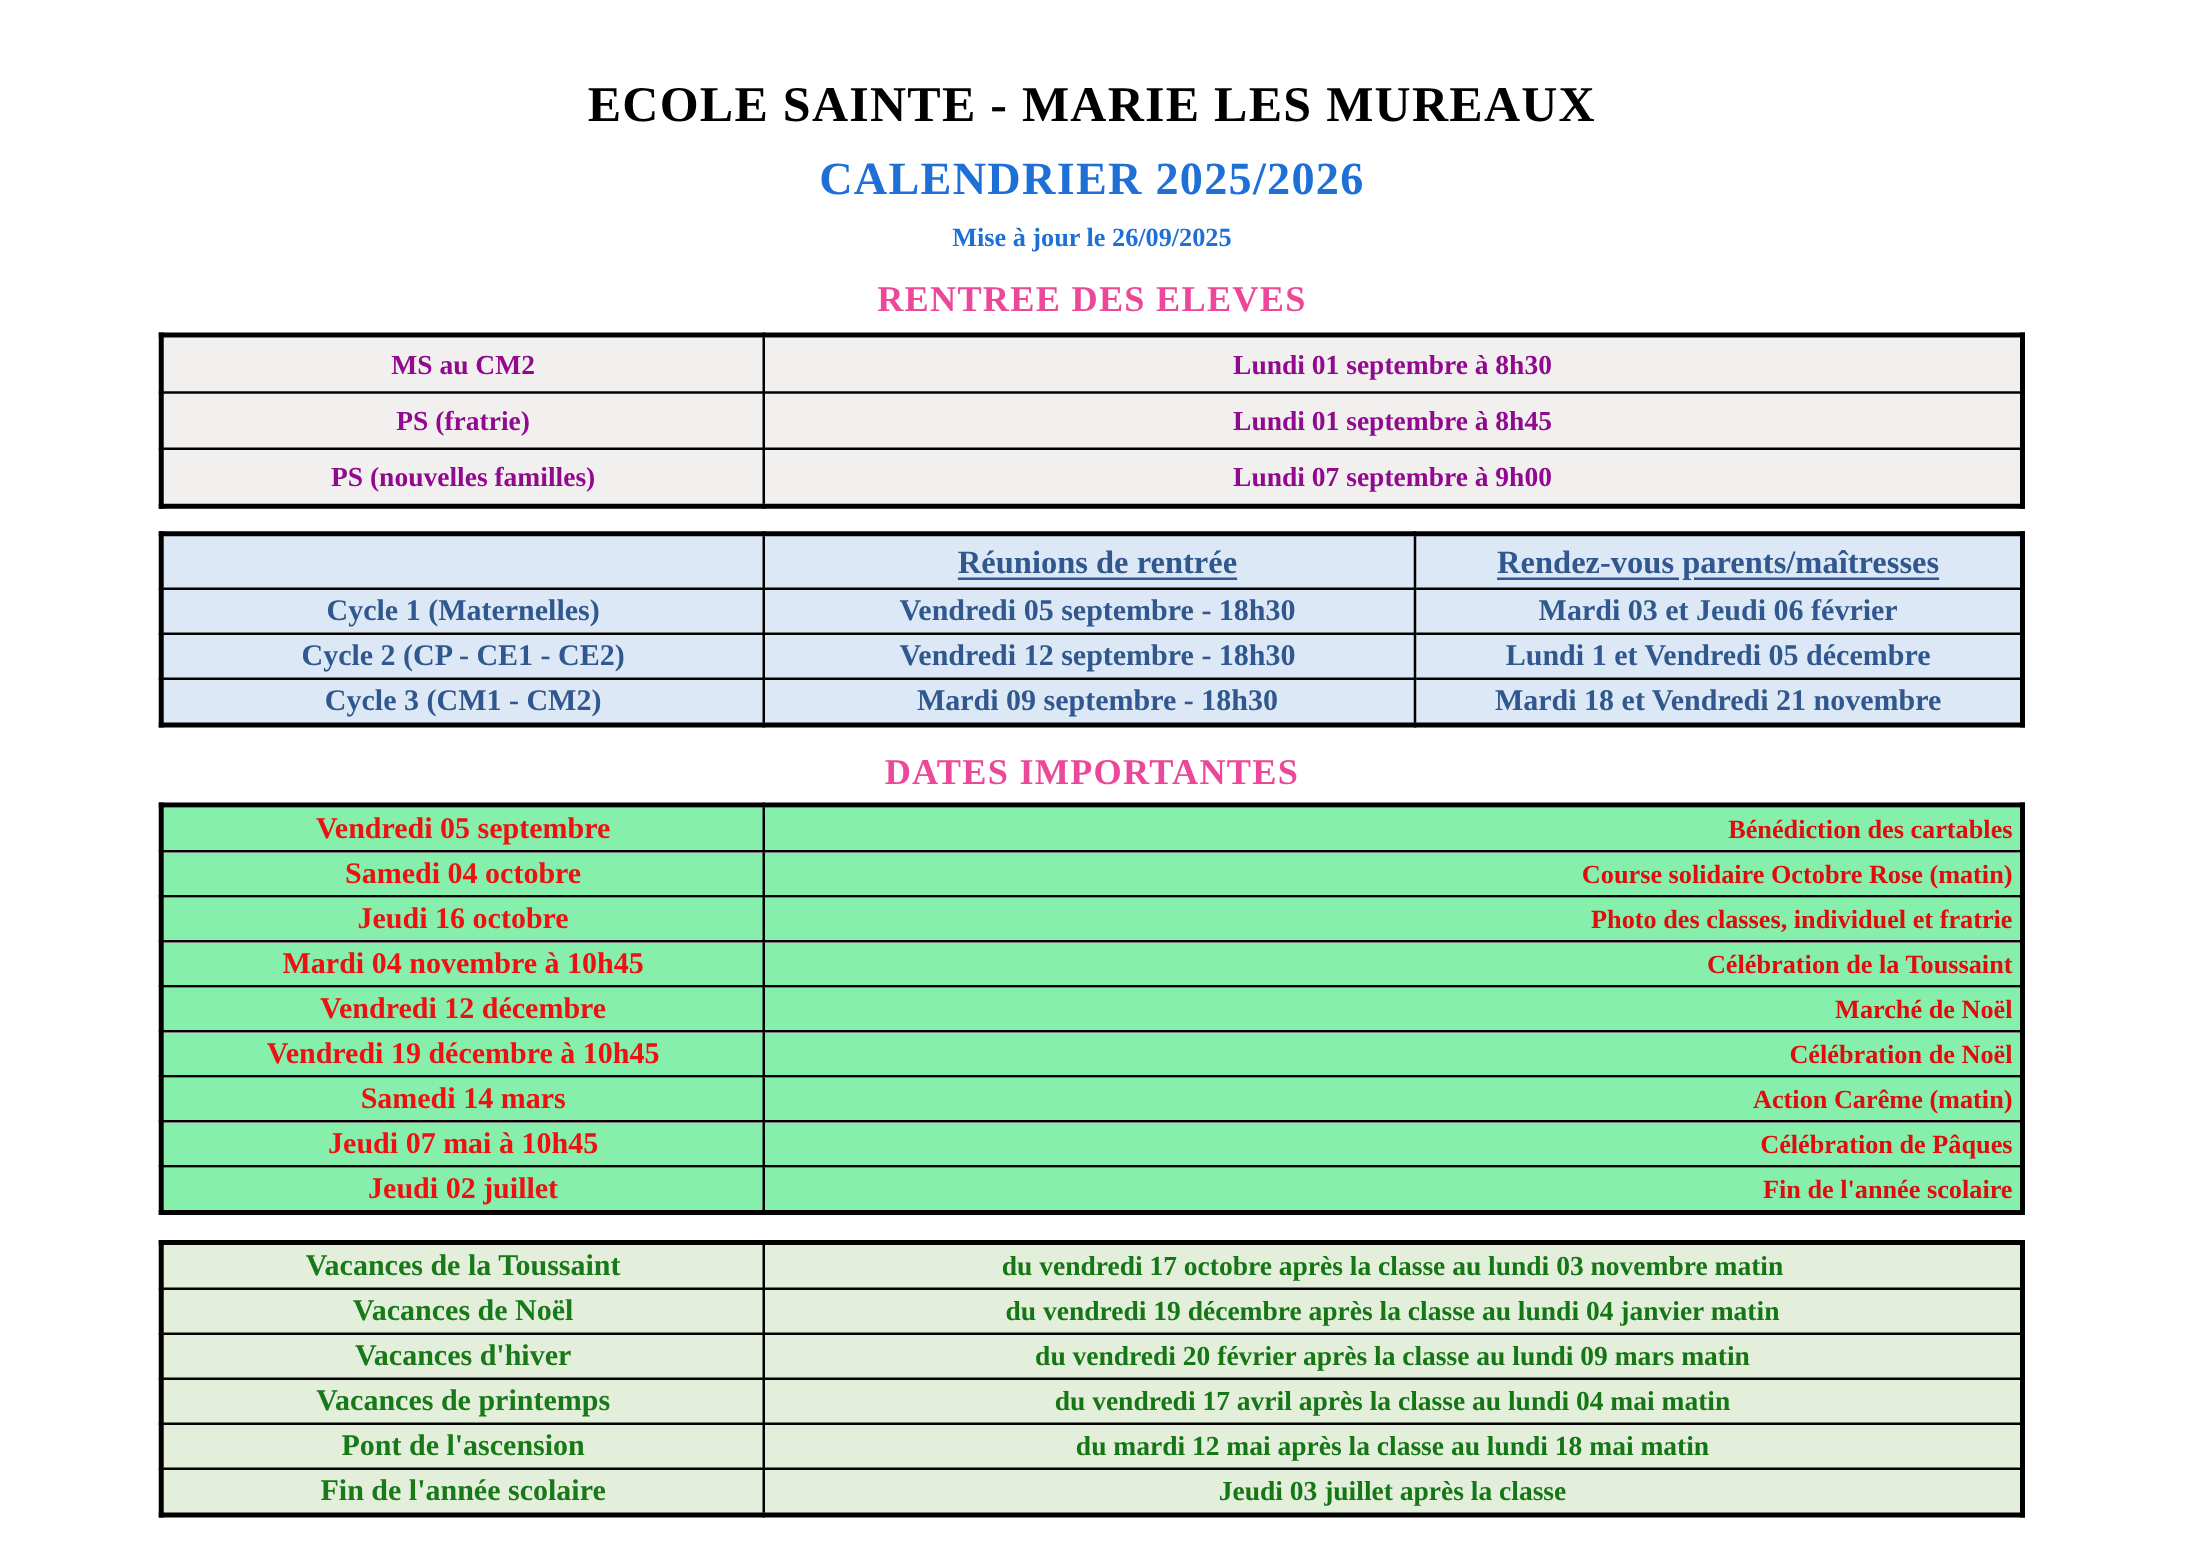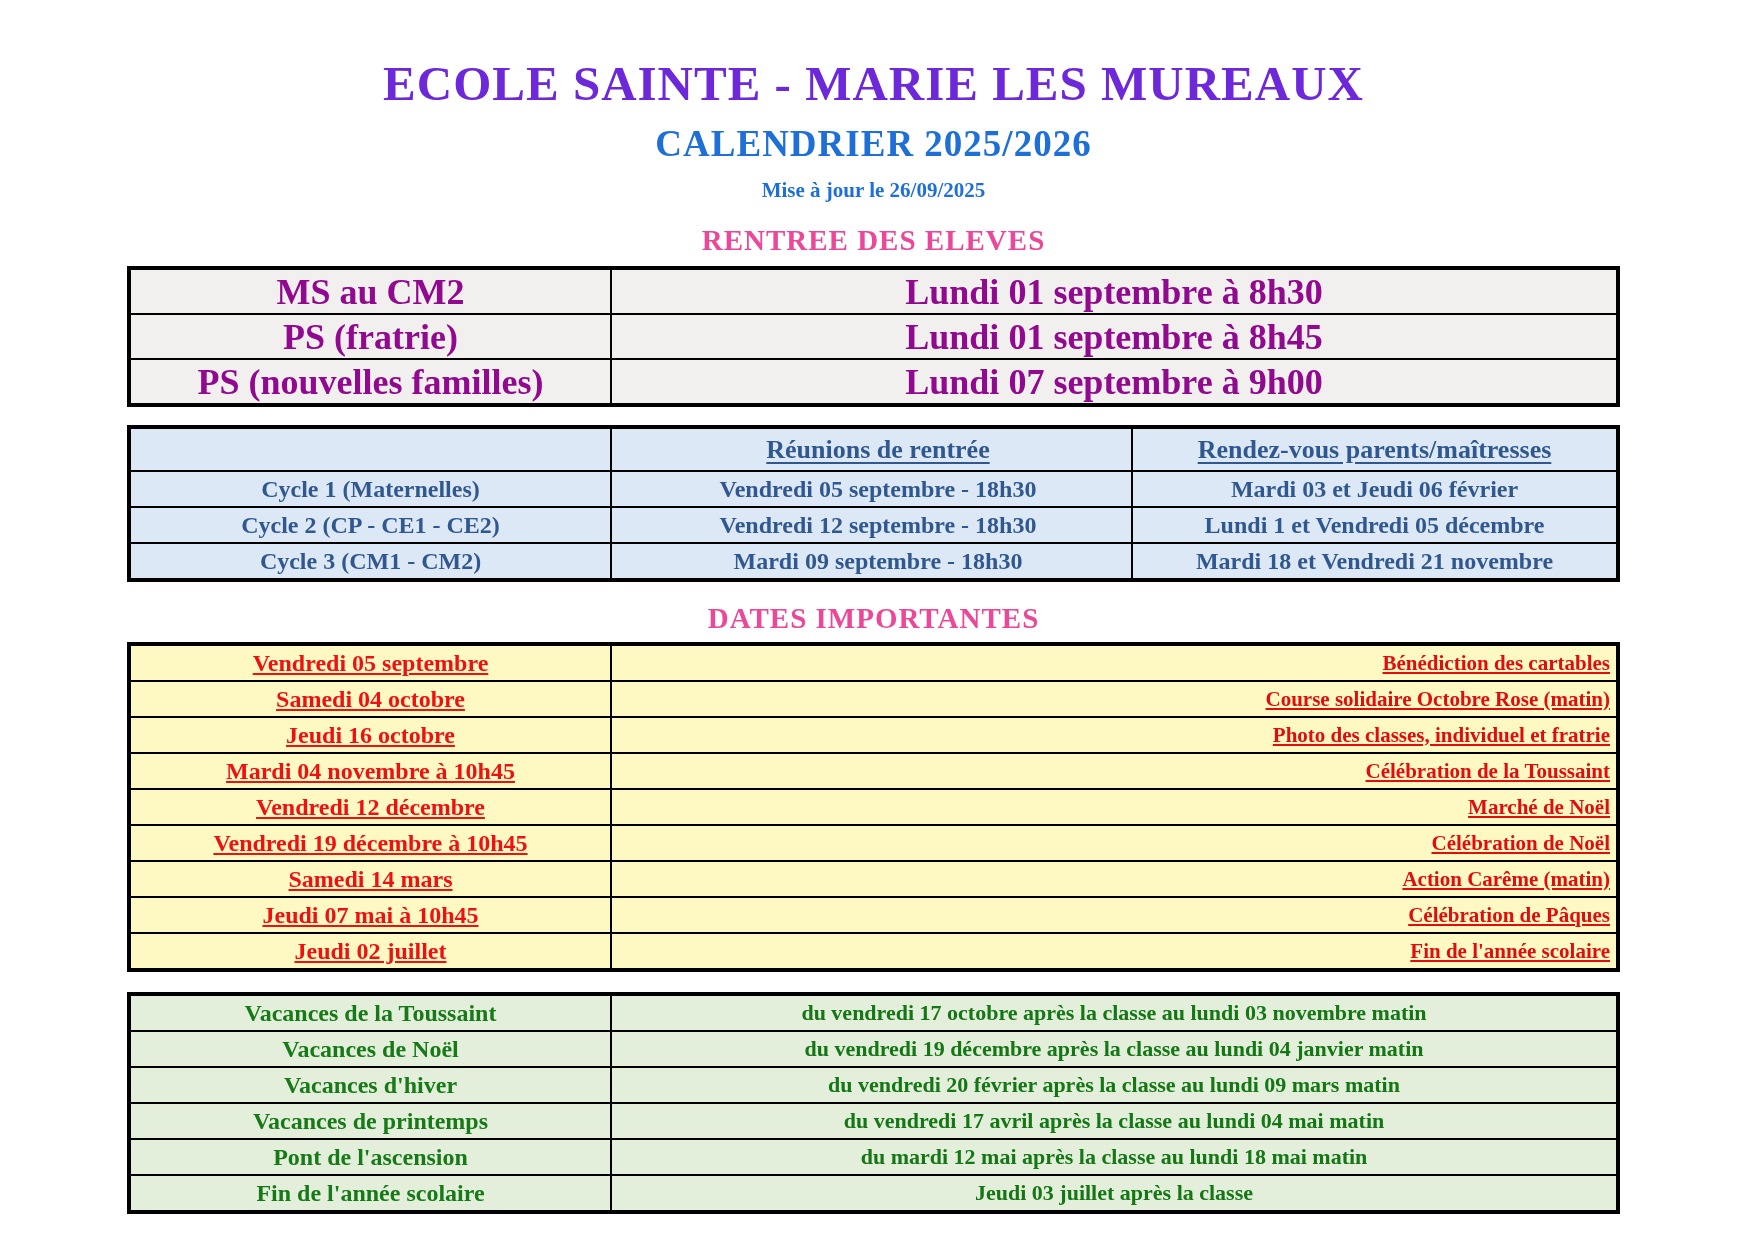--- a/index.html
+++ b/index.html
@@ -6,48 +6,48 @@
   .page{
     position:relative;
     width:1755px;height:1241px;
     background:#ffffff;
     font-family:"Liberation Serif", serif;
     font-weight:bold;
     overflow:hidden;
   }
   .content{position:absolute;left:127px;top:0;width:1493px;}
   .hdr{text-align:center;margin:0;}
-  .title{padding-top:60px;font-size:49px;line-height:48px;color:#6d28d9;letter-spacing:1px;}
+  .title{padding-top:60px;font-size:40px;line-height:48px;color:#000000;letter-spacing:1px;}
   .subtitle{margin-top:14px;font-size:37px;line-height:44px;color:#1E6FD6;letter-spacing:1px;}
   .updated{margin-top:12px;font-size:21px;line-height:24px;color:#1E6FD6;}
   .section-heading{margin-top:20px;font-size:29px;line-height:32px;color:#ec4899;text-align:center;letter-spacing:1px;}
   .section-heading.first{margin-top:22px;}
 
   table{width:100%;border-collapse:collapse;table-layout:fixed;}
   td{border:2px solid #000;text-align:center;vertical-align:middle;padding:0 6px;overflow:hidden;white-space:nowrap;}
   .tbl{border:4px solid #000;}
 
   
   .tbl-rentree{margin-top:10px;}
   .tbl-rentree td{height:43px;background:#F1F0EE;}
   .tbl-rentree .c-label{width:467px;}
-  .tbl-rentree td{font-size:36px;color:#91098F;}
+  .tbl-rentree td{font-size:22px;color:#91098F;}
 
   
   .tbl-reunions{margin-top:18px;}
   .tbl-reunions td{background:#DCE8F5;color:#31588E;}
   .tbl-reunions .hrow td{height:41px;font-size:26px;}
   .tbl-reunions .hrow .u{text-decoration:underline;text-underline-offset:4px;}
   .tbl-reunions .brow td{height:34px;font-size:24px;}
   .tbl-reunions .c1{width:467px;}
   .tbl-reunions .c2{width:494px;padding-left:19px;}
 
   
   .tbl-dates{margin-top:8px;}
-  .tbl-dates td{height:34px;background:#fef9c3;text-decoration:underline;}
+  .tbl-dates td{height:34px;background:#86efac;}
   .tbl-dates .c-date{width:467px;font-size:24px;color:#EE1111;}
   .tbl-dates .c-event{font-size:21px;color:#DF0D0D;text-align:right;}
 
   
   .tbl-vac{margin-top:20px;}
   .tbl-vac td{height:34px;background:#E3EFDB;}
   .tbl-vac .c-label{width:467px;font-size:24px;color:#177917;}
   .tbl-vac .c-period{font-size:22px;color:#147614;}
 </style>
 </head>

